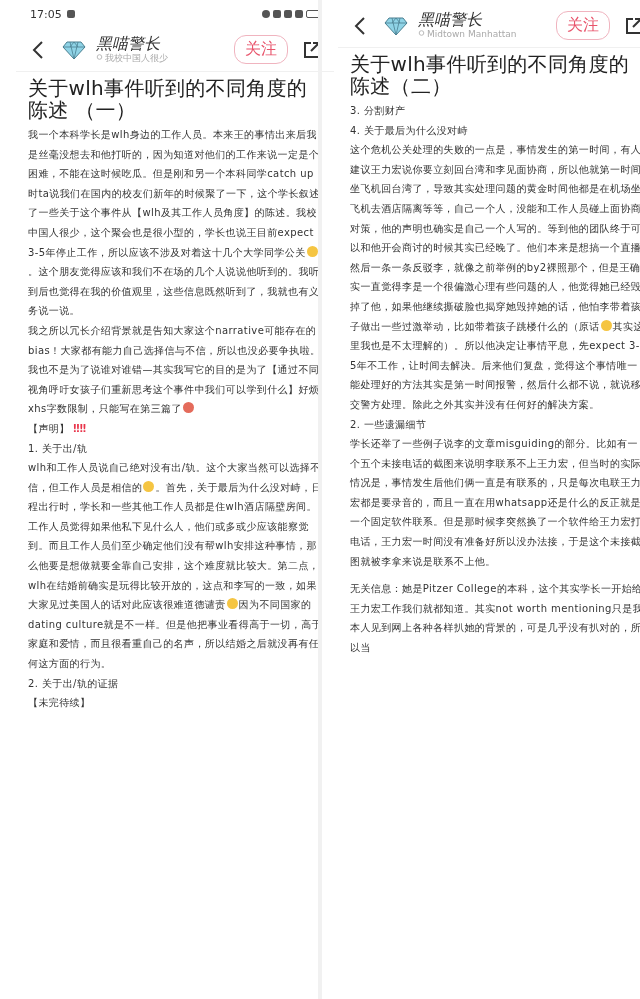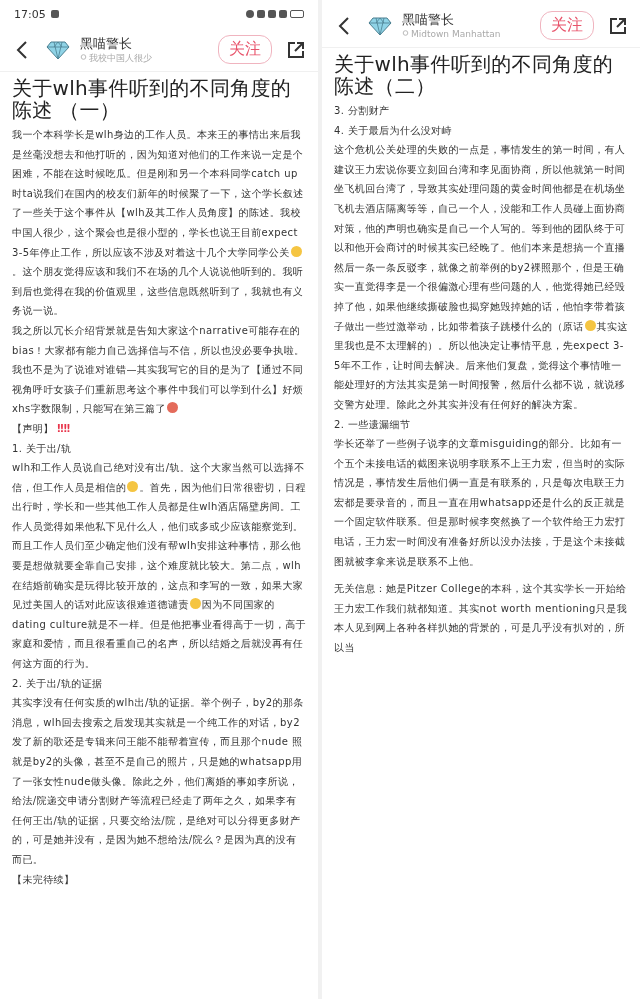--- a/index.html
+++ b/index.html
@@ -1,33 +1,33 @@
 <!DOCTYPE html>
 <html><head>
 <meta charset="utf-8">
 <style>
   * { box-sizing: border-box; margin: 0; padding: 0; }
   html, body { width: 640px; height: 999px; overflow: hidden; background: #fff; }
   body { font-family: "DejaVu Sans", "Liberation Sans", sans-serif; color: #333; position: relative; }
-  .panel { position: absolute; top: 0; height: 999px; background: #fff; overflow: hidden; }
+  .panel { position: absolute; top: 0; height: 999px; background: #fff; overflow: hidden; margin-left: 16px; }
   .panel.left { left: 0; width: 318px; }
   .panel.right { left: 322px; width: 318px; }
   .divider { position: absolute; left: 318px; top: 0; width: 4px; height: 999px; background: #f1f1f1; }
   .status-bar { height: 28px; display: flex; align-items: center; justify-content: space-between; padding: 0 14px; font-size: 11px; color: #333; }
   .status-left { display: flex; align-items: center; gap: 5px; }
   .status-right { display: flex; align-items: center; gap: 3px; }
   .sb-ic { display: inline-block; width: 8px; height: 8px; background: #555; border-radius: 2px; }
   .sb-ic.round { border-radius: 50%; }
   .sb-batt { display: inline-block; width: 14px; height: 8px; border: 1px solid #555; border-radius: 2px; font-size: 6px; line-height: 6px; text-align: center; color: #555; }
   .header { height: 44px; display: flex; align-items: center; padding: 0 10px; border-bottom: 1px solid #f0f0f0; }
   .panel.right .header { margin-top: 4px; }
   .back { width: 24px; height: 30px; display: flex; align-items: center; justify-content: center; font-size: 22px; color: #333; font-family: "DejaVu Sans", sans-serif; }
   .avatar { width: 28px; height: 28px; margin-left: 10px; display: flex; align-items: center; justify-content: center; }
   .author { margin-left: 8px; flex: 1; }
-  .author-name { font-size: 13px; color: #333; line-height: 16px; }
+  .author-name { font-size: 16px; color: #333; line-height: 16px; font-style: italic; }
   .author-loc { font-size: 9px; color: #aaa; line-height: 12px; display: flex; align-items: center; gap: 2px; }
   .follow { border: 1px solid #f0b4bf; color: #e8546b; font-size: 16px; border-radius: 12px; padding: 3px 10px; background: #fff; }
   .share { width: 24px; height: 24px; margin-left: 12px; display: flex; align-items: center; justify-content: center; }
   .title { font-size: 20px; color: #222; padding: 5px 12px 2px 12px; line-height: 22px; letter-spacing: 0.3px; }
   .content { padding: 2px 12px 0 12px; font-size: 10px; line-height: 19.6px; color: #333; letter-spacing: 0.4px; }
   .content p { margin: 0; }
   .content p.gap { margin-top: 8px; }
   .bang { color: #e8344a; font-weight: bold; }
   .emoji { display: inline-block; width: 11px; height: 11px; border-radius: 50%; background: #f5c542; vertical-align: -1px; margin: 0 1px; }
   .emoji.red { background: #e46b5b; }
@@ -83,24 +83,23 @@
   <div class="title">关于wlh事件听到的不同角度的陈述 （一）</div>
 
   <div class="content">
     <p>
       <span>我一个本科学长是wlh身边的工作人员。本来王的事情出来后我是丝毫没想去和他打听的，因为知道对他们的工作来说一定是个困难，不能在这时候吃瓜。但是刚和另一个本科同学catch up时ta说我们在国内的校友们新年的时候聚了一下，这个学长叙述了一些关于这个事件从【wlh及其工作人员角度】的陈述。我校中国人很少，这个聚会也是很小型的，学长也说王目前expect 3-5年停止工作，所以应该不涉及对着这十几个大学同学公关</span><span class="emoji"></span><span>。这个朋友觉得应该和我们不在场的几个人说说他听到的。我听到后也觉得在我的价值观里，这些信息既然听到了，我就也有义务说一说。</span>
     </p>
     <p><span>我之所以冗长介绍背景就是告知大家这个narrative可能存在的bias！大家都有能力自己选择信与不信，所以也没必要争执啦。我也不是为了说谁对谁错—其实我写它的目的是为了【通过不同视角呼吁女孩子们重新思考这个事件中我们可以学到什么】好烦xhs字数限制，只能写在第三篇了</span><span class="emoji red"></span></p>
     <p><span>【声明】</span> <span class="bang">‼‼</span></p>
     <p>1. 关于出/轨</p>
     <p>
-      <span>wlh和工作人员说自己绝对没有出/轨。这个大家当然可以选择不信，但工作人员是相信的</span><span class="emoji"></span><span>。首先，因为他们日常很密切，日程出行时，学长和一些其他工作人员都是住wlh酒店隔壁房间。工作人员觉得如果他私下见什么人，他们或多或少应该能察觉到。而且工作人员们至少确定他们没有帮wlh安排这种事情，那么他要是想做就要全靠自己安排，这个难度就比较大。第二点，wlh在结婚前确实是玩得比较开放的，这点和李写的一致，如果大家见过美国人的话对此应该很难道德谴责</span><span class="emoji"></span><span>因为不同国家的dating culture就是不一样。但是他把事业看得高于一切，高于家庭和爱情，而且很看重自己的名声，所以结婚之后就没再有任何这方面的行为。</span>
+      <span>wlh和工作人员说自己绝对没有出/轨。这个大家当然可以选择不信，但工作人员是相信的</span><span class="emoji"></span><span>。首先，关于最后为什么没对峙，日程出行时，学长和一些其他工作人员都是住wlh酒店隔壁房间。工作人员觉得如果他私下见什么人，他们或多或少应该能察觉到。而且工作人员们至少确定他们没有帮wlh安排这种事情，那么他要是想做就要全靠自己安排，这个难度就比较大。第二点，wlh在结婚前确实是玩得比较开放的，这点和李写的一致，如果大家见过美国人的话对此应该很难道德谴责</span><span class="emoji"></span><span>因为不同国家的dating culture就是不一样。但是他把事业看得高于一切，高于家庭和爱情，而且很看重自己的名声，所以结婚之后就没再有任何这方面的行为。</span>
     </p>
     <p>2. 关于出/轨的证据</p>
-    <p>其实李没有任何实质的wlh出/轨的证据。举个例子，by2的那条消息，wlh回去搜索之后发现其实就是一个纯工作的对话，by2发了新的歌还是专辑来问王能不能帮着宣传，而且那个nude 照就是by2的头像，甚至不是自己的照片，只是她的whatsapp用了一张女性nude做头像。除此之外，他们离婚的事如李所说，给法/院递交申请分割财产等流程已经走了两年之久，如果李有任何王出/轨的证据，只要交给法/院，是绝对可以分得更多财产的，可是她并没有，是因为她不想给法/院么？是因为真的没有而已。</p>
     <p>【未完待续】</p>
   </div>
 </div>
 
 <div class="divider"></div>
 
 <div class="panel right">
   <div class="header">
     <div class="back">
       <svg width="12" height="20" viewBox="0 0 12 20">

